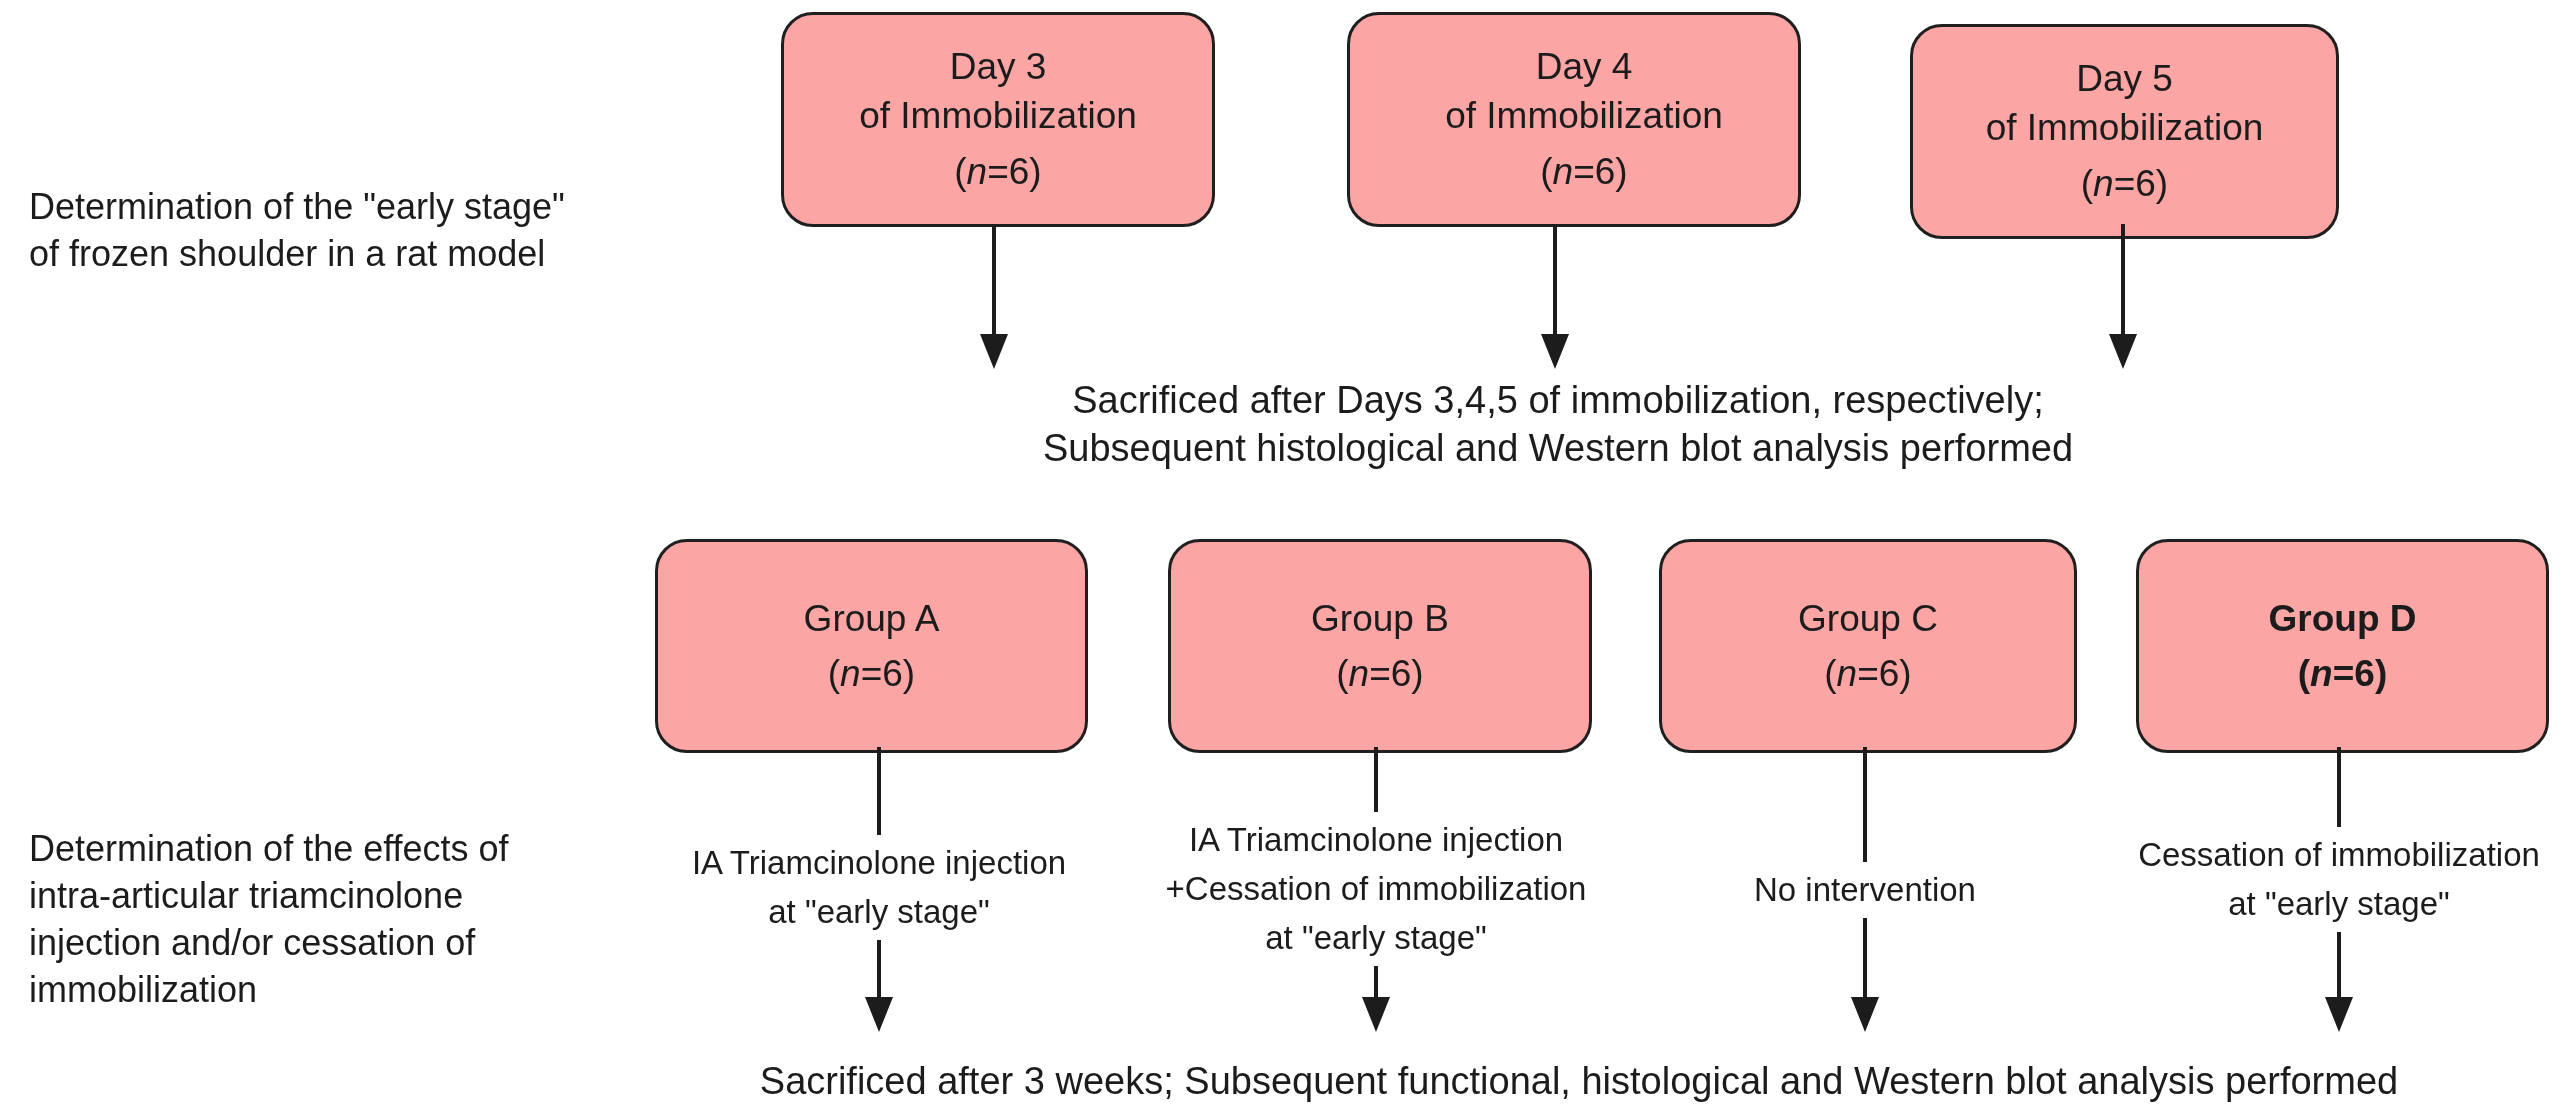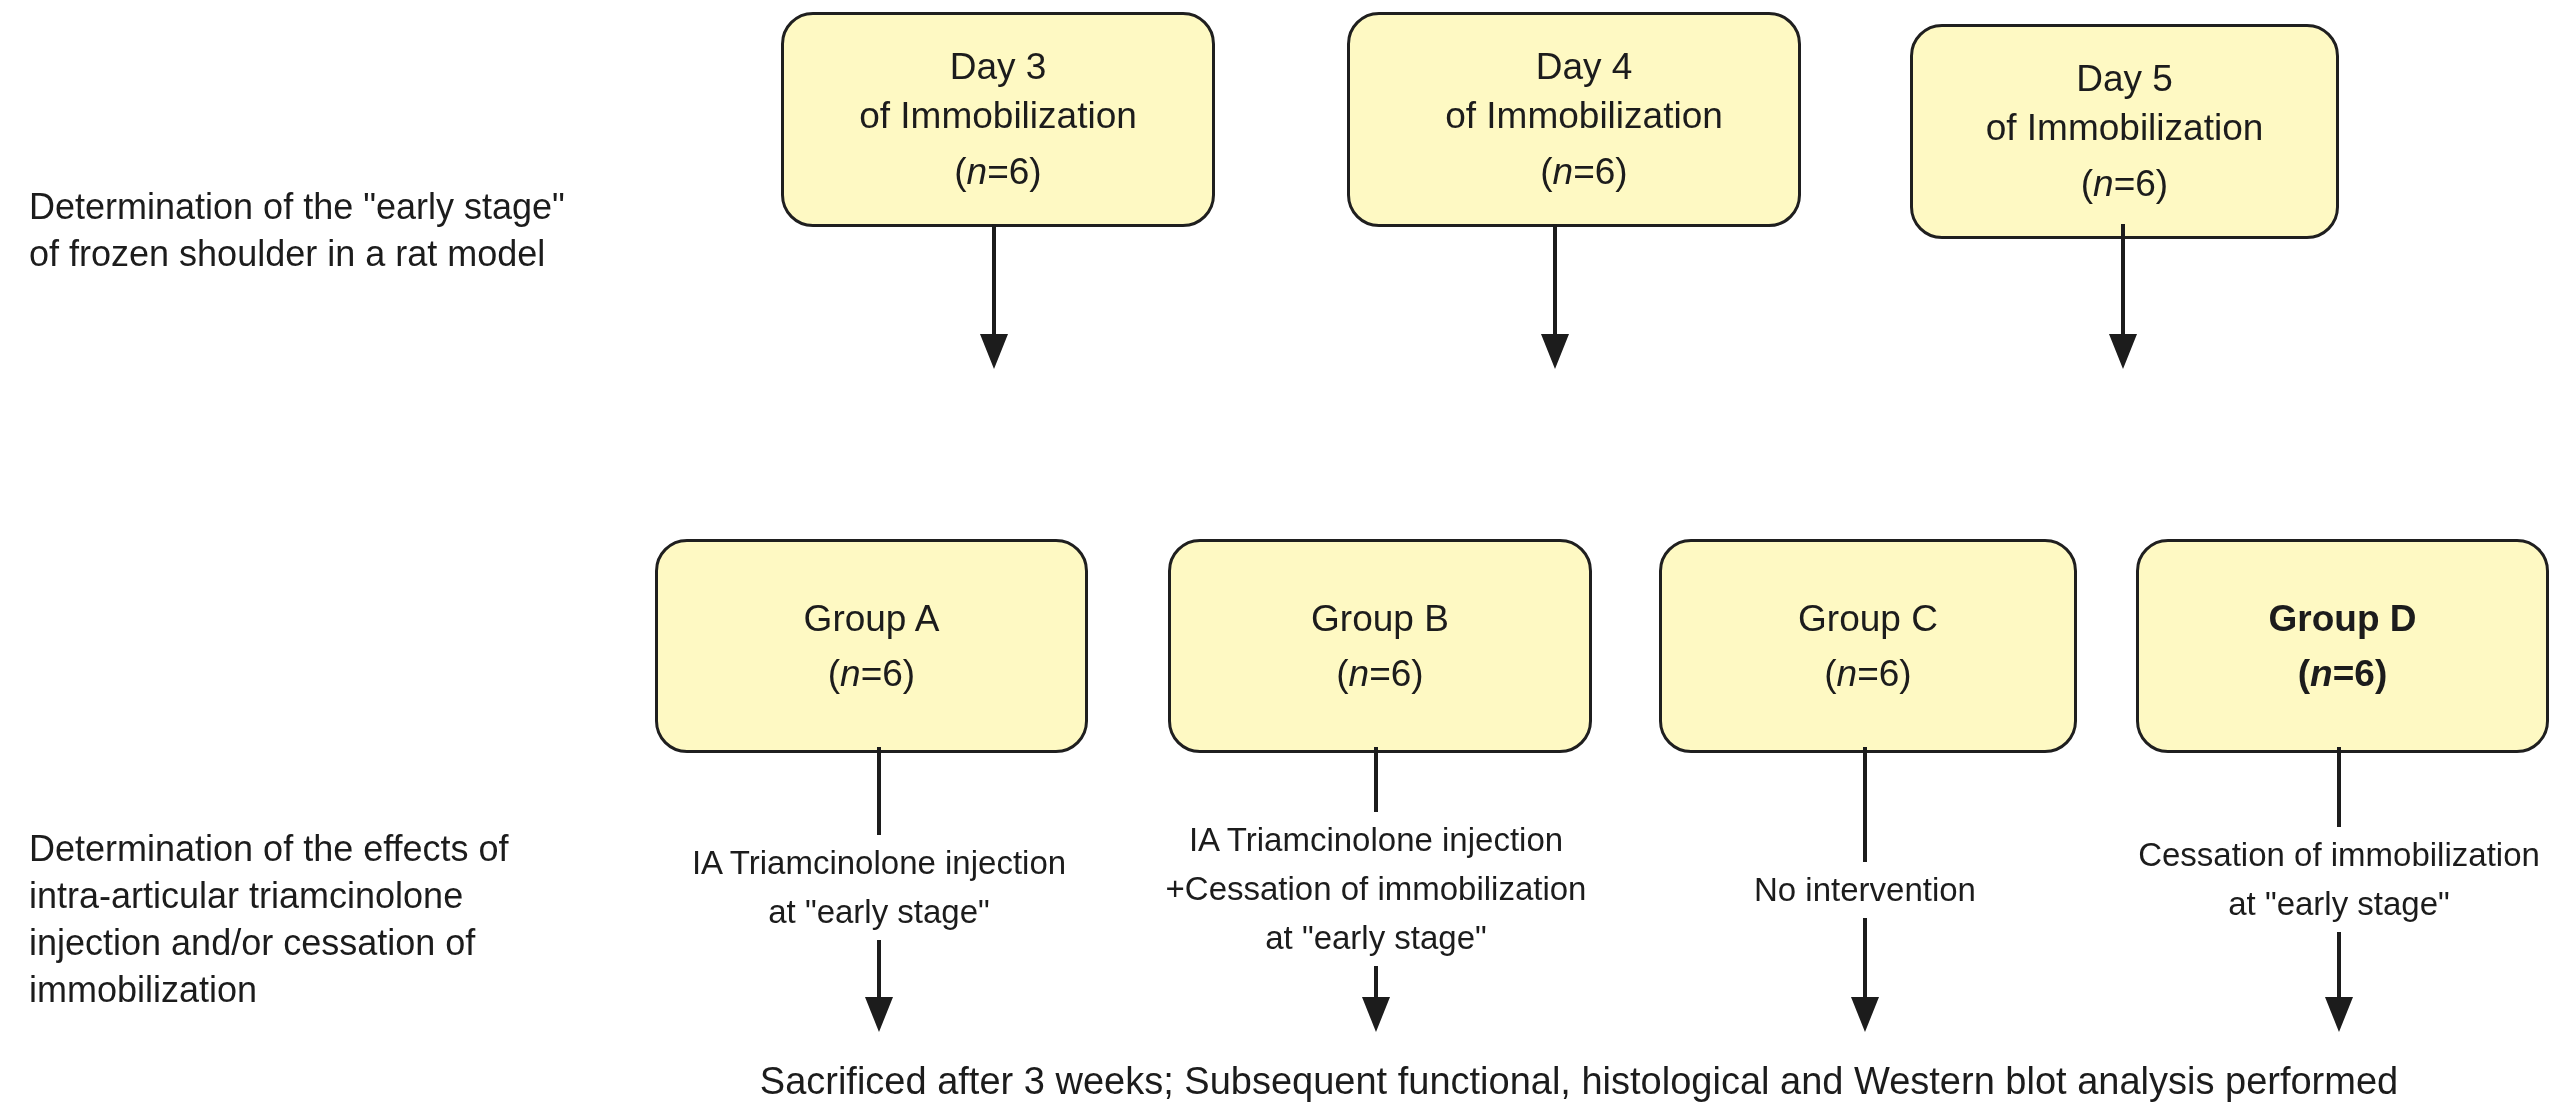--- a/index.html
+++ b/index.html
@@ -9,21 +9,21 @@
     width:2576px;height:1110px;
     background:#ffffff;
     font-family:"Liberation Sans","DejaVu Sans",sans-serif;
     color:#1c1c1c;
     overflow:hidden;
   }
   .node{
     position:absolute;
     border:3.4px solid #1f1f1f;
     border-radius:32px;
-    background:#fef9c3;
+    background:#fca5a5;
     display:flex;flex-direction:column;
     align-items:center;justify-content:center;
     text-align:center;
     font-size:37px;line-height:49px;
   }
   .node .nline{margin-top:6.7px;}
   .side-label{
     position:absolute;left:29px;
     font-size:36px;line-height:47px;
     text-align:left;white-space:nowrap;
@@ -93,20 +93,24 @@
   </div>
   <div class="varrow" style="left:1538px;top:224px;height:145px;">
     <span class="shaft"></span>
     <span class="head"></span>
   </div>
   <div class="varrow" style="left:2106px;top:224px;height:145px;">
     <span class="shaft"></span>
     <span class="head"></span>
   </div>
 
+  <div class="outcome" style="left:802px;top:376px;width:1512px;">
+    <div>Sacrificed after Days 3,4,5 of immobilization, respectively;</div>
+    <div>Subsequent histological and Western blot analysis performed</div>
+  </div>
 
   <div class="side-label" style="top:825px;">
     <div>Determination of the effects of</div>
     <div>intra-articular triamcinolone</div>
     <div>injection and/or cessation of</div>
     <div>immobilization</div>
   </div>
 
   <div class="node" style="left:655px;top:539px;width:427px;height:208px;">
     <div>Group A</div>

